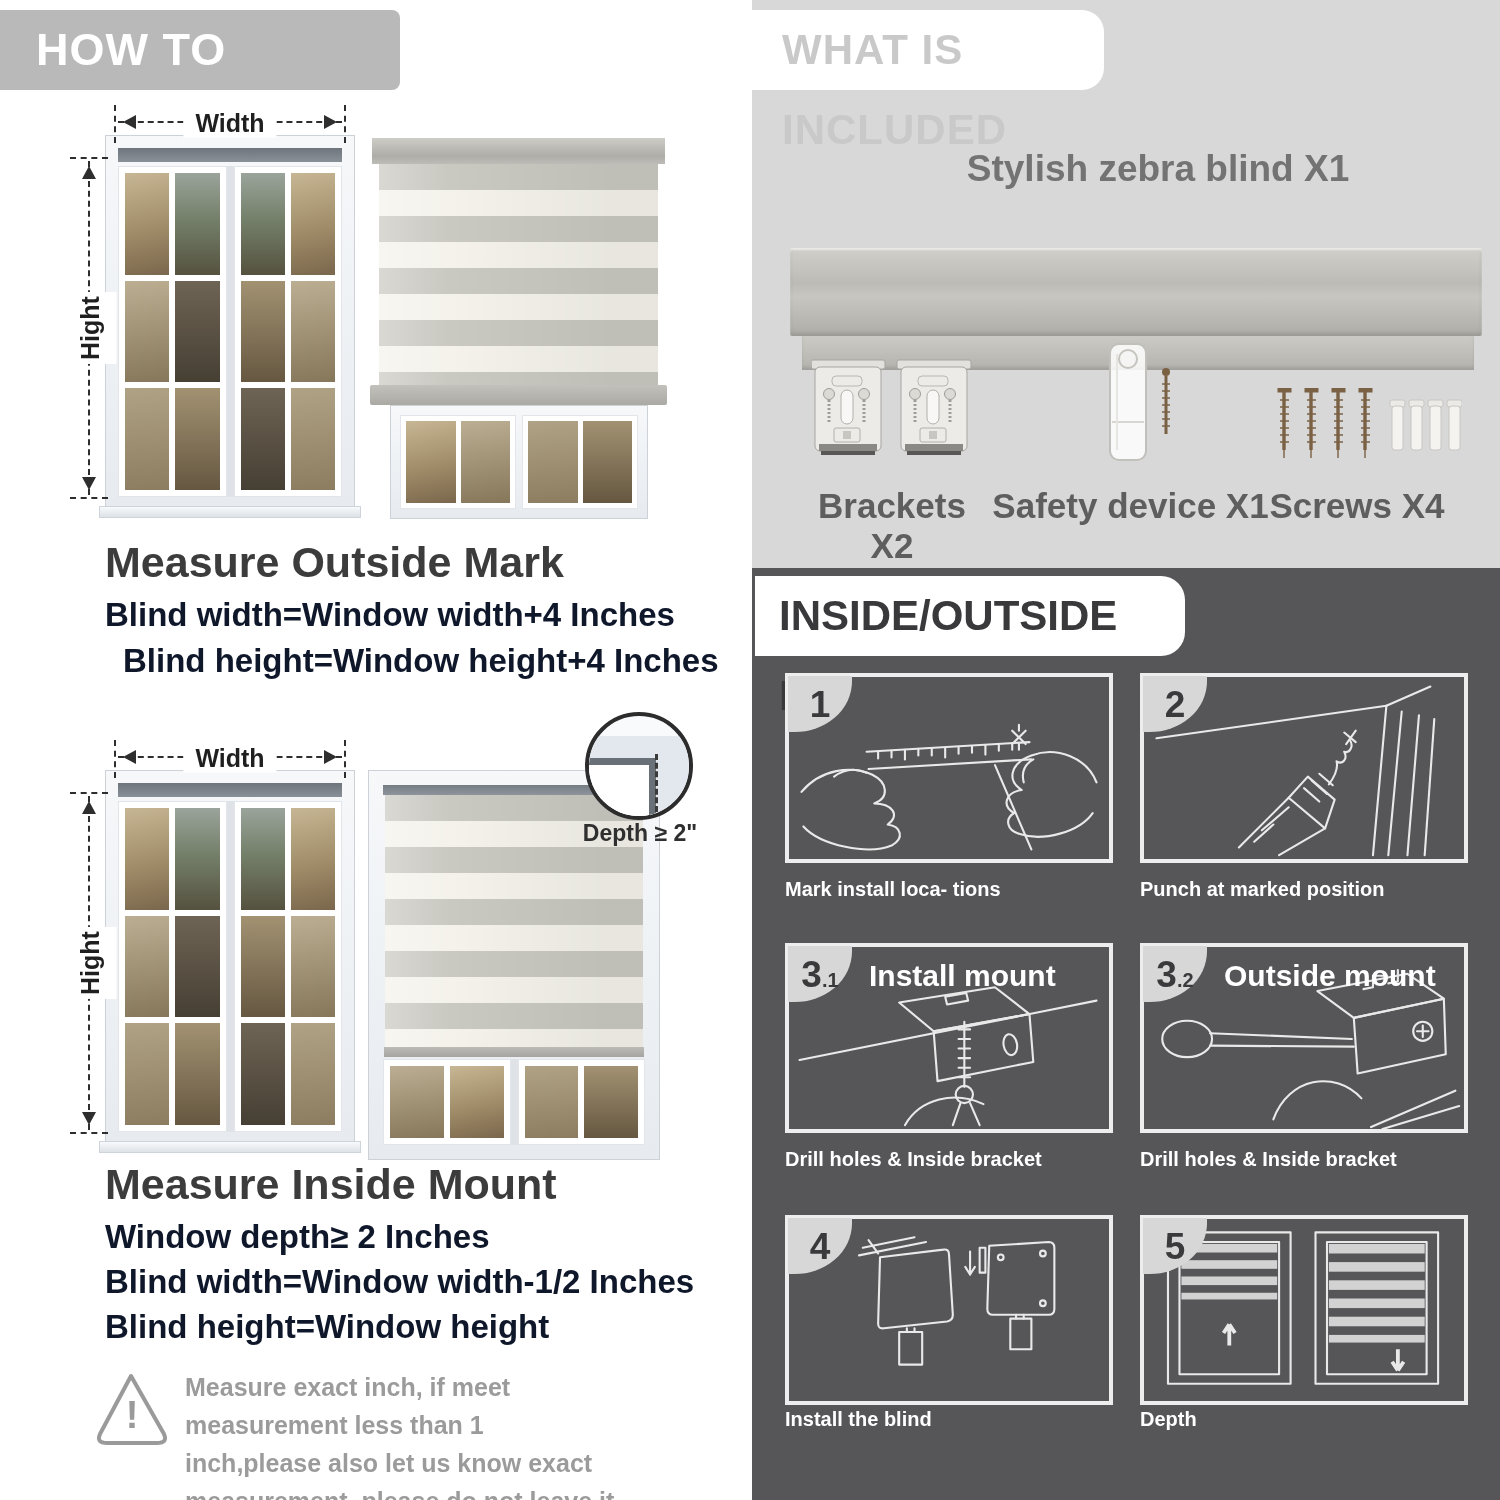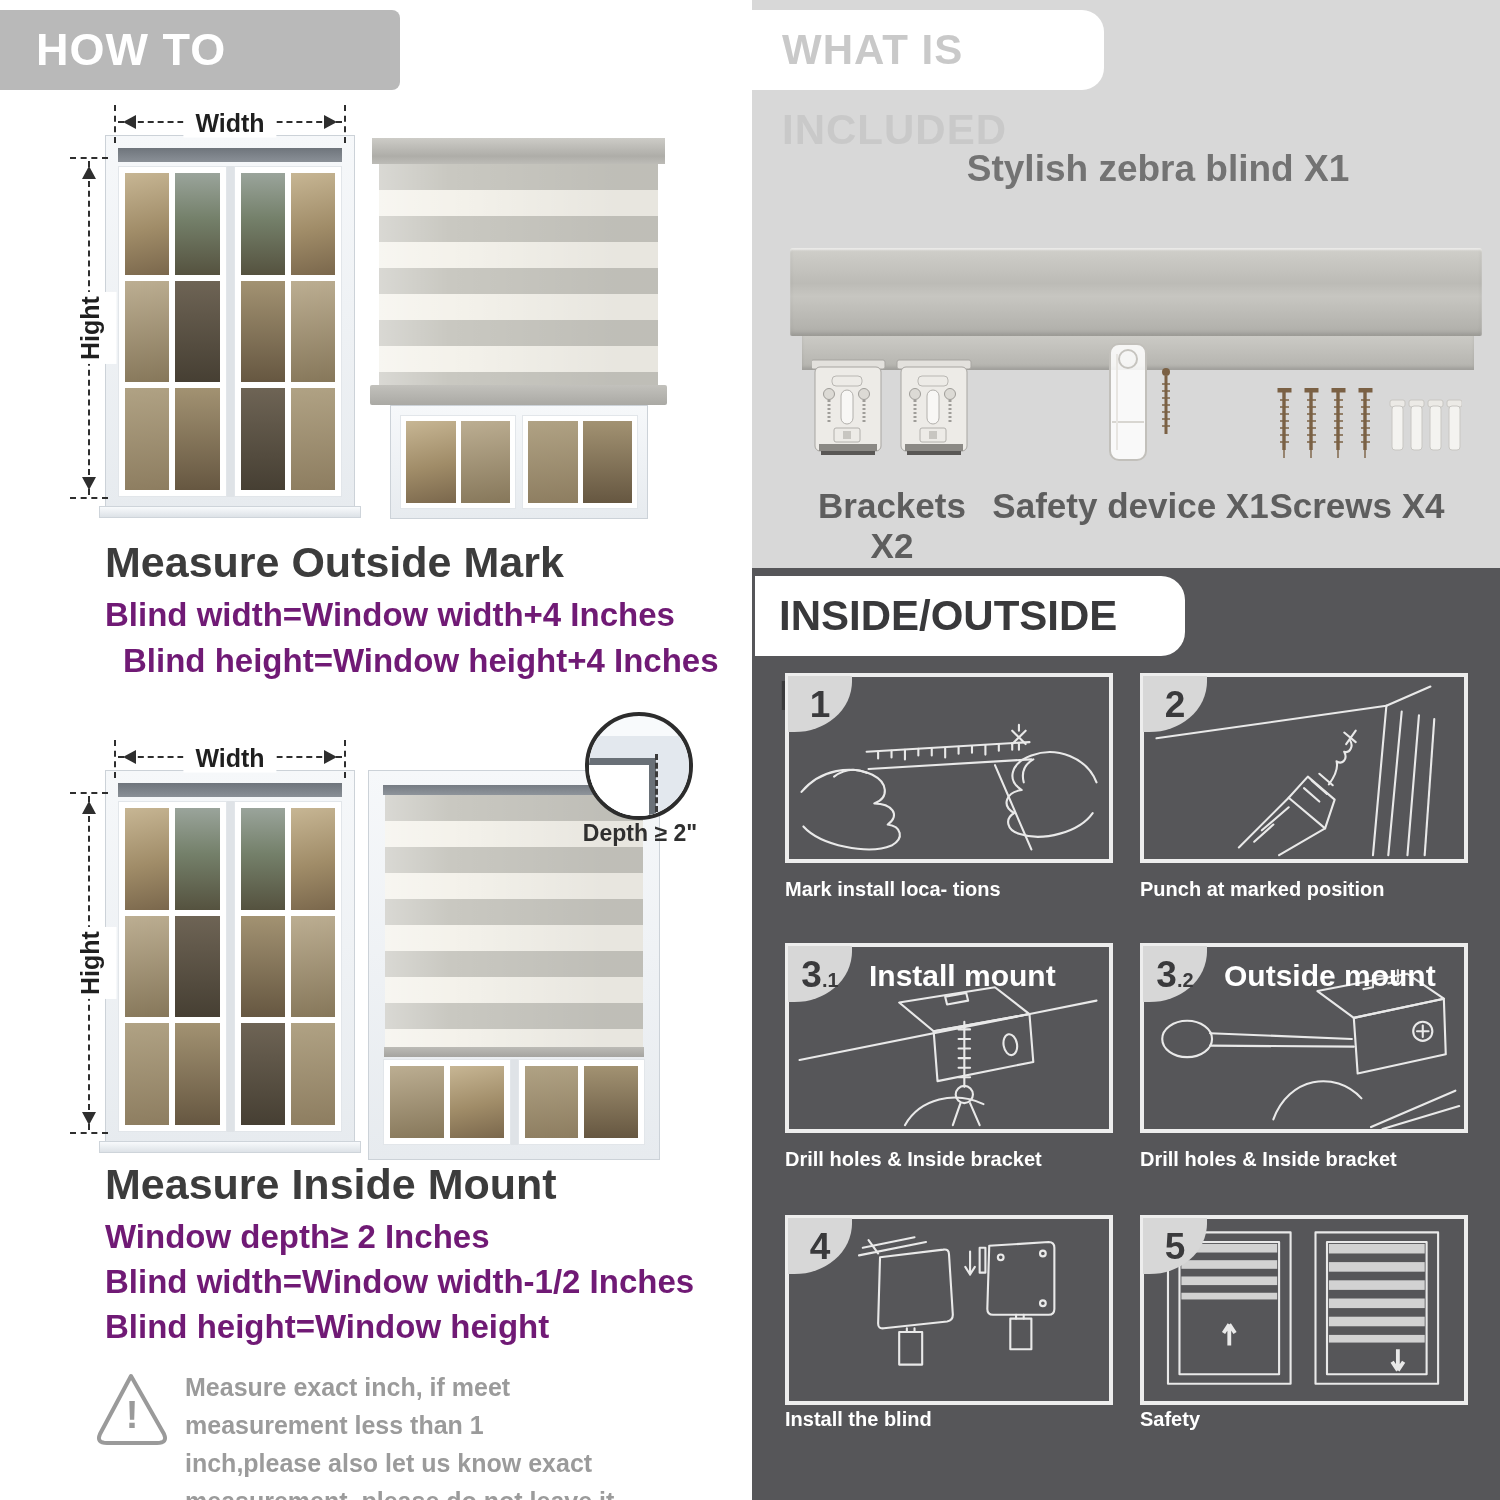--- a/index.html
+++ b/index.html
@@ -5,21 +5,21 @@
   html,body{margin:0;padding:0;background:#fff;}
   .canvas{position:relative;width:1500px;height:1500px;background:#ffffff;overflow:hidden;
           font-family:"Liberation Sans",sans-serif;color:#222;}
 
   
   .banner{position:absolute;left:0;top:10px;width:400px;height:80px;background:#b9b9b9;
           border-radius:0 8px 8px 0;color:#fff;font-size:45px;font-weight:bold;
           line-height:80px;padding-left:36px;box-sizing:border-box;letter-spacing:1px;}
 
   .h2{position:absolute;font-size:43px;font-weight:bold;color:#3c3c3c;}
-  .spec{position:absolute;font-size:33px;font-weight:bold;color:#701a75;}
+  .spec{position:absolute;font-size:33px;font-weight:bold;color:#0f172a;}
 
   
   .win{position:absolute;background:linear-gradient(180deg,#f6f8fa,#e7ebef);
        border:1px solid #ccd2d8;box-sizing:border-box;padding:12px;display:flex;flex-direction:column;}
   .win::after{content:"";position:absolute;left:-7px;right:-7px;bottom:-9px;height:10px;
        background:linear-gradient(180deg,#f8fafc,#dde2e7);border:1px solid #ced4da;}
   .shade{height:14px;background:linear-gradient(180deg,#6f757c,#8a9097);margin-bottom:4px;}
   .glass{flex:1;display:flex;gap:7px;background:#dfe3e7;}
   .sash{flex:1;background:#fff;border:1px solid #e2e6ea;padding:6px;display:grid;
         grid-template-columns:1fr 1fr;grid-auto-rows:1fr;gap:6px;}
@@ -494,15 +494,15 @@
           <rect x="190" y="121" width="100" height="8"></rect>
       </g>
       <path d="M262,136 v22 M262,158 l-6,-9 M262,158 l6,-9" stroke="#e9e9e9" stroke-width="4" fill="none"></path>
     </svg>
     <div class="badge">
       <span class="n">5</span>
       <span class="s"></span>
     </div>
     <span class="tag"></span>
   </div>
-  <p class="caption" style="left:1140px;top:1408px;">Safety</p>
+  <p class="caption" style="left:1140px;top:1408px;">Depth</p>
 
 </div>
 
 </body></html>

